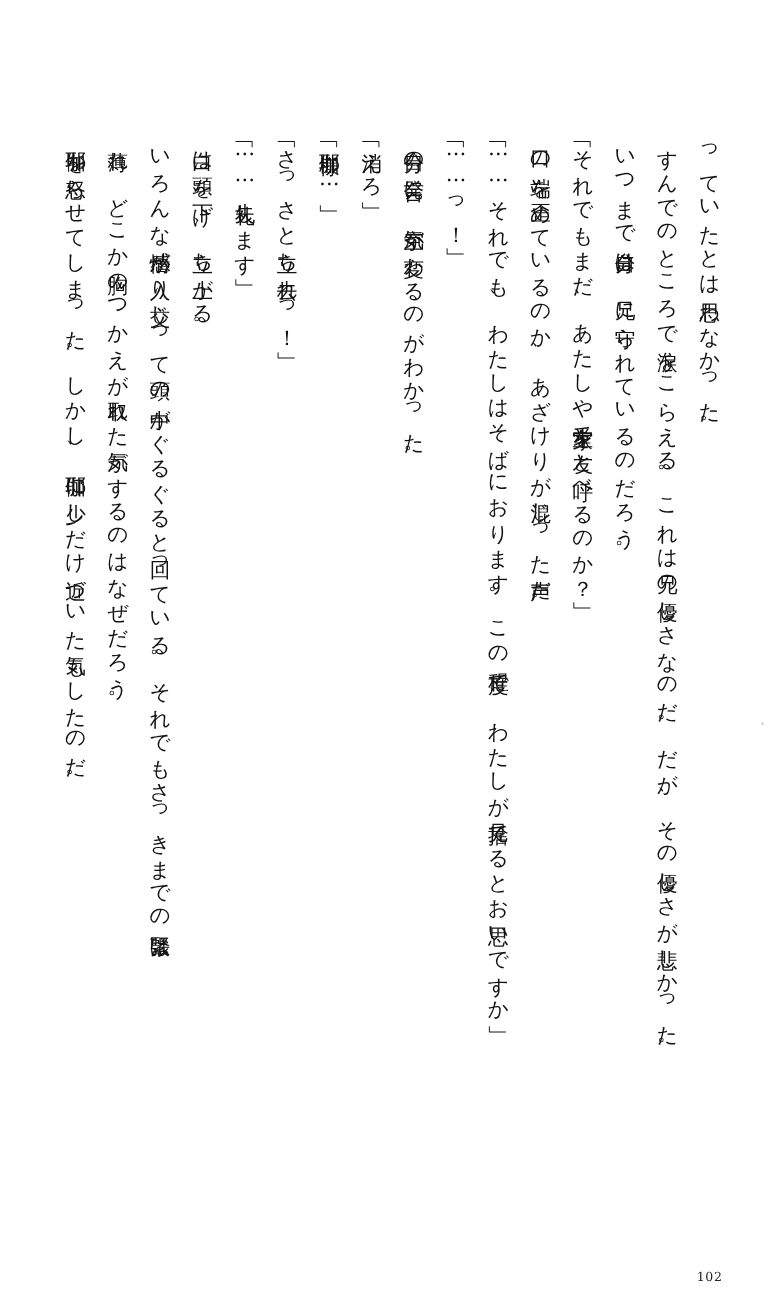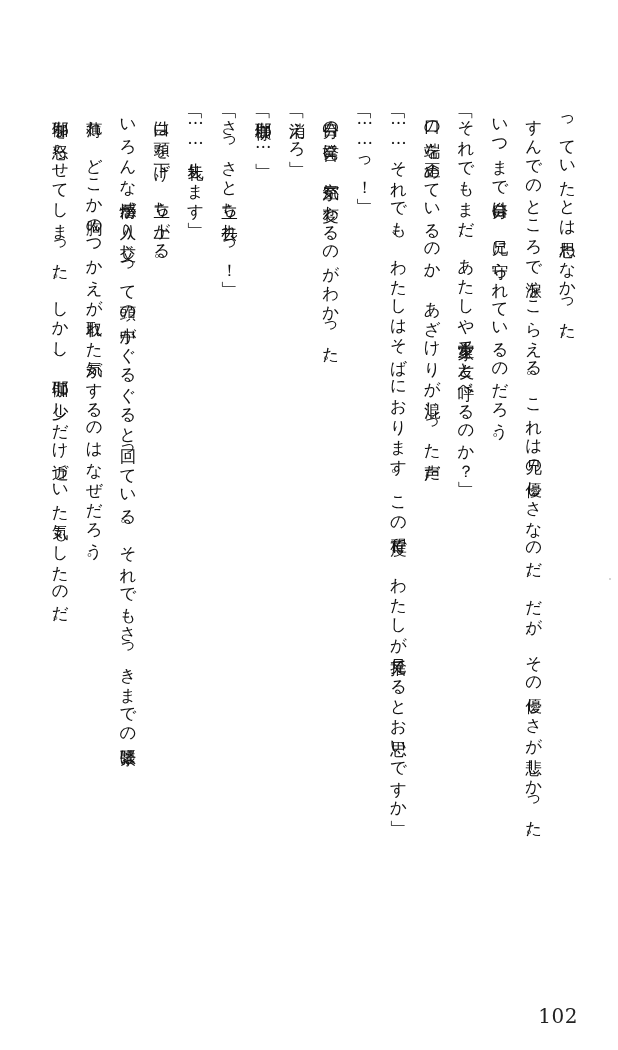--- a/index.html
+++ b/index.html
@@ -46,21 +46,21 @@
     display: block;
     margin: 0;
     padding: 0;
   }
 
   #page-number {
     position: absolute;
     right: 40px;
     bottom: 22px;
     font-family: "DejaVu Serif", "Liberation Serif", serif;
-    font-size: 20px;
+    font-size: 10px;
     color: #222222;
     letter-spacing: 0.5px;
   }
 
   
   .speck {
     position: absolute;
     width: 2px;
     height: 2px;
     background: #c9c9c9;

